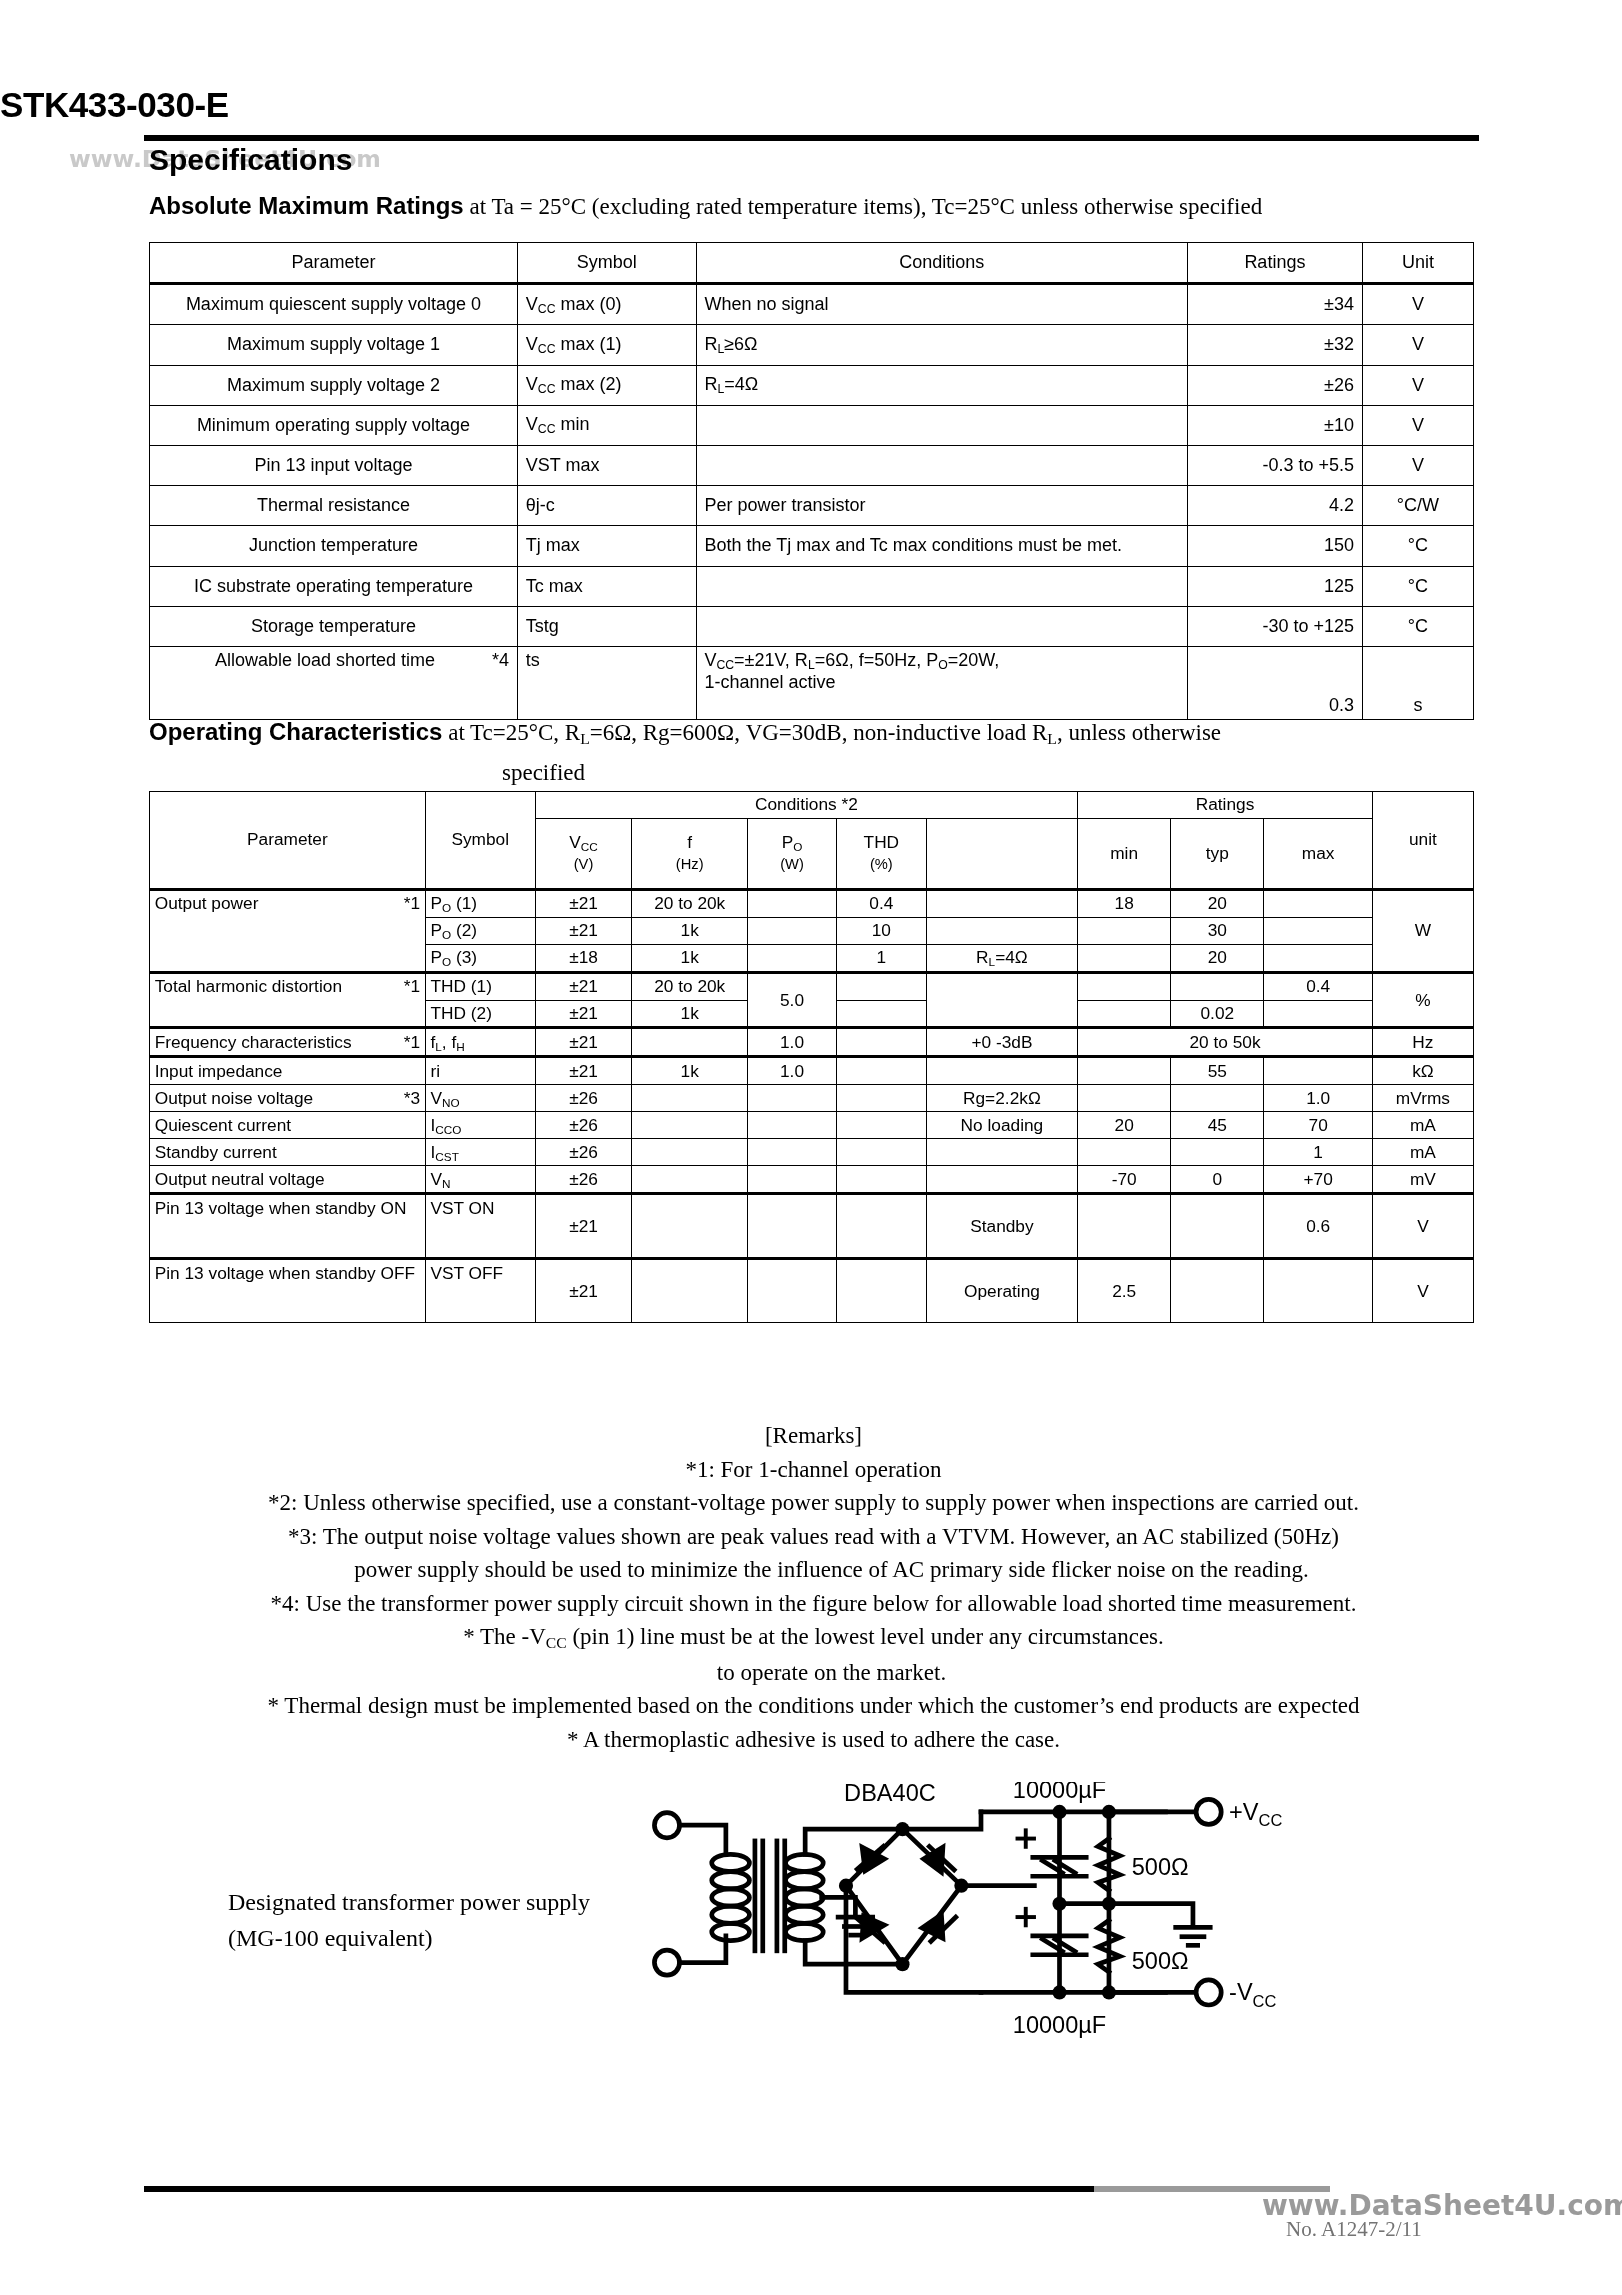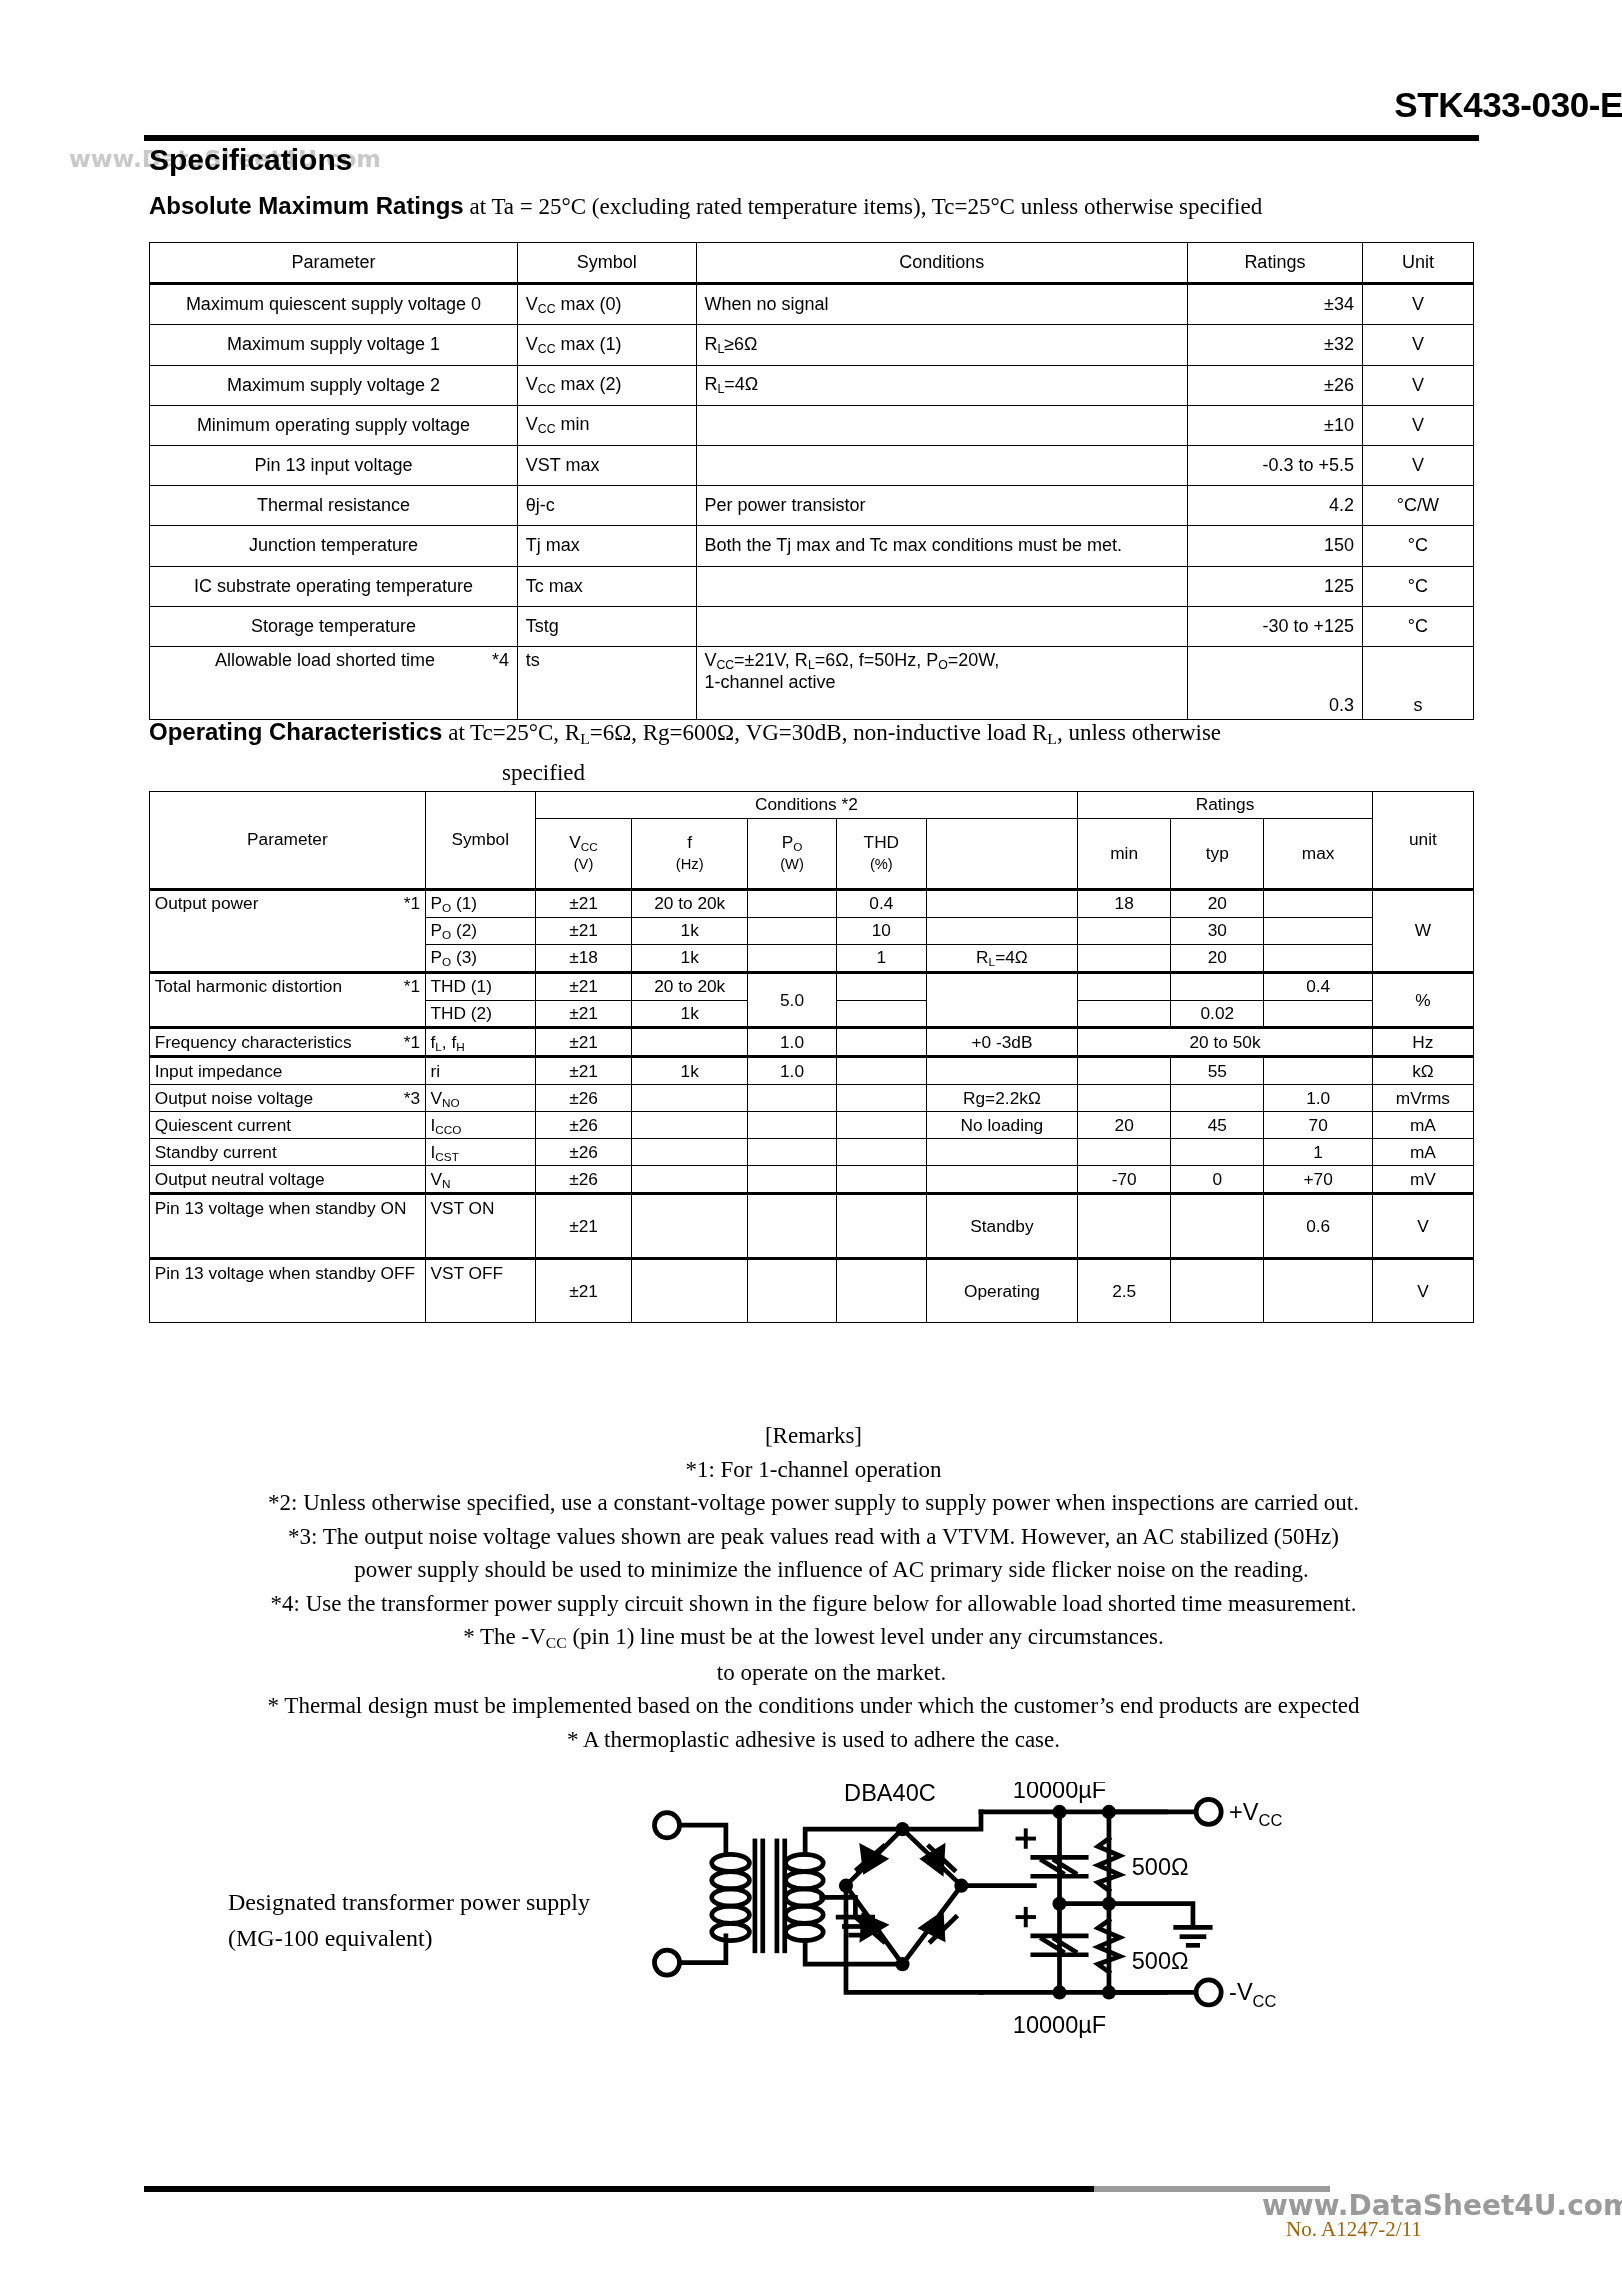--- a/index.html
+++ b/index.html
@@ -13,21 +13,21 @@
   }
   .page{position:absolute;inset:0;}
 
   
   .wm{position:absolute;color:#c9c9c9;font-family:"DejaVu Sans",sans-serif;font-weight:bold;letter-spacing:0px;white-space:nowrap;user-select:none;}
   .wm-top{left:69px;top:145px;font-size:23.6px;}
   .wm-bot{left:1262px;top:2189px;font-size:28px;color:#9a9a9a;}
 
   
   .doc-title{
-    position:absolute;left:0;right:0;top:85px;text-align:right;
+    position:absolute;left:0;right:0;top:85px;text-align:left;
     font-family:"Liberation Sans",sans-serif;font-weight:bold;font-size:35px;
     letter-spacing:-0.4px;
   }
   .rule-top{position:absolute;left:144px;right:144px;top:135px;height:6.3px;background:#000;}
   .rule-bottom{position:absolute;left:144px;width:950px;top:2186px;height:6.3px;background:#000;}
   .rule-bottom-grey{position:absolute;left:1094px;width:236px;top:2186px;height:6.3px;background:#9a9a9a;}
 
   .h-spec{
     position:absolute;left:149px;top:143px;
     font-family:"Liberation Sans",sans-serif;font-weight:bold;font-size:30px;
@@ -83,21 +83,21 @@
 
   
   .remarks{position:absolute;left:146px;top:1419px;width:1335px;font-size:23px;line-height:1.46;}
   .remarks .ln{white-space:nowrap;text-align:center;}
   .remarks .ind{padding-left:36px;}
 
   
   .fig{position:absolute;left:196px;top:1782px;}
   .fig-cap{position:absolute;left:228px;top:1884px;font-size:24px;line-height:1.5;}
 
-  .footer-no{position:absolute;left:1286px;top:2217px;font-size:21px;color:#a16207;}
+  .footer-no{position:absolute;left:1286px;top:2217px;font-size:21px;color:#737373;}
 </style>
 </head>
 <body>
 
 <div class="page">
 
   <div class="wm wm-top">www.DataSheet4U.com</div>
   <div class="wm wm-bot">www.DataSheet4U.com</div>
 
   <div class="doc-title">STK433-030-E</div>

